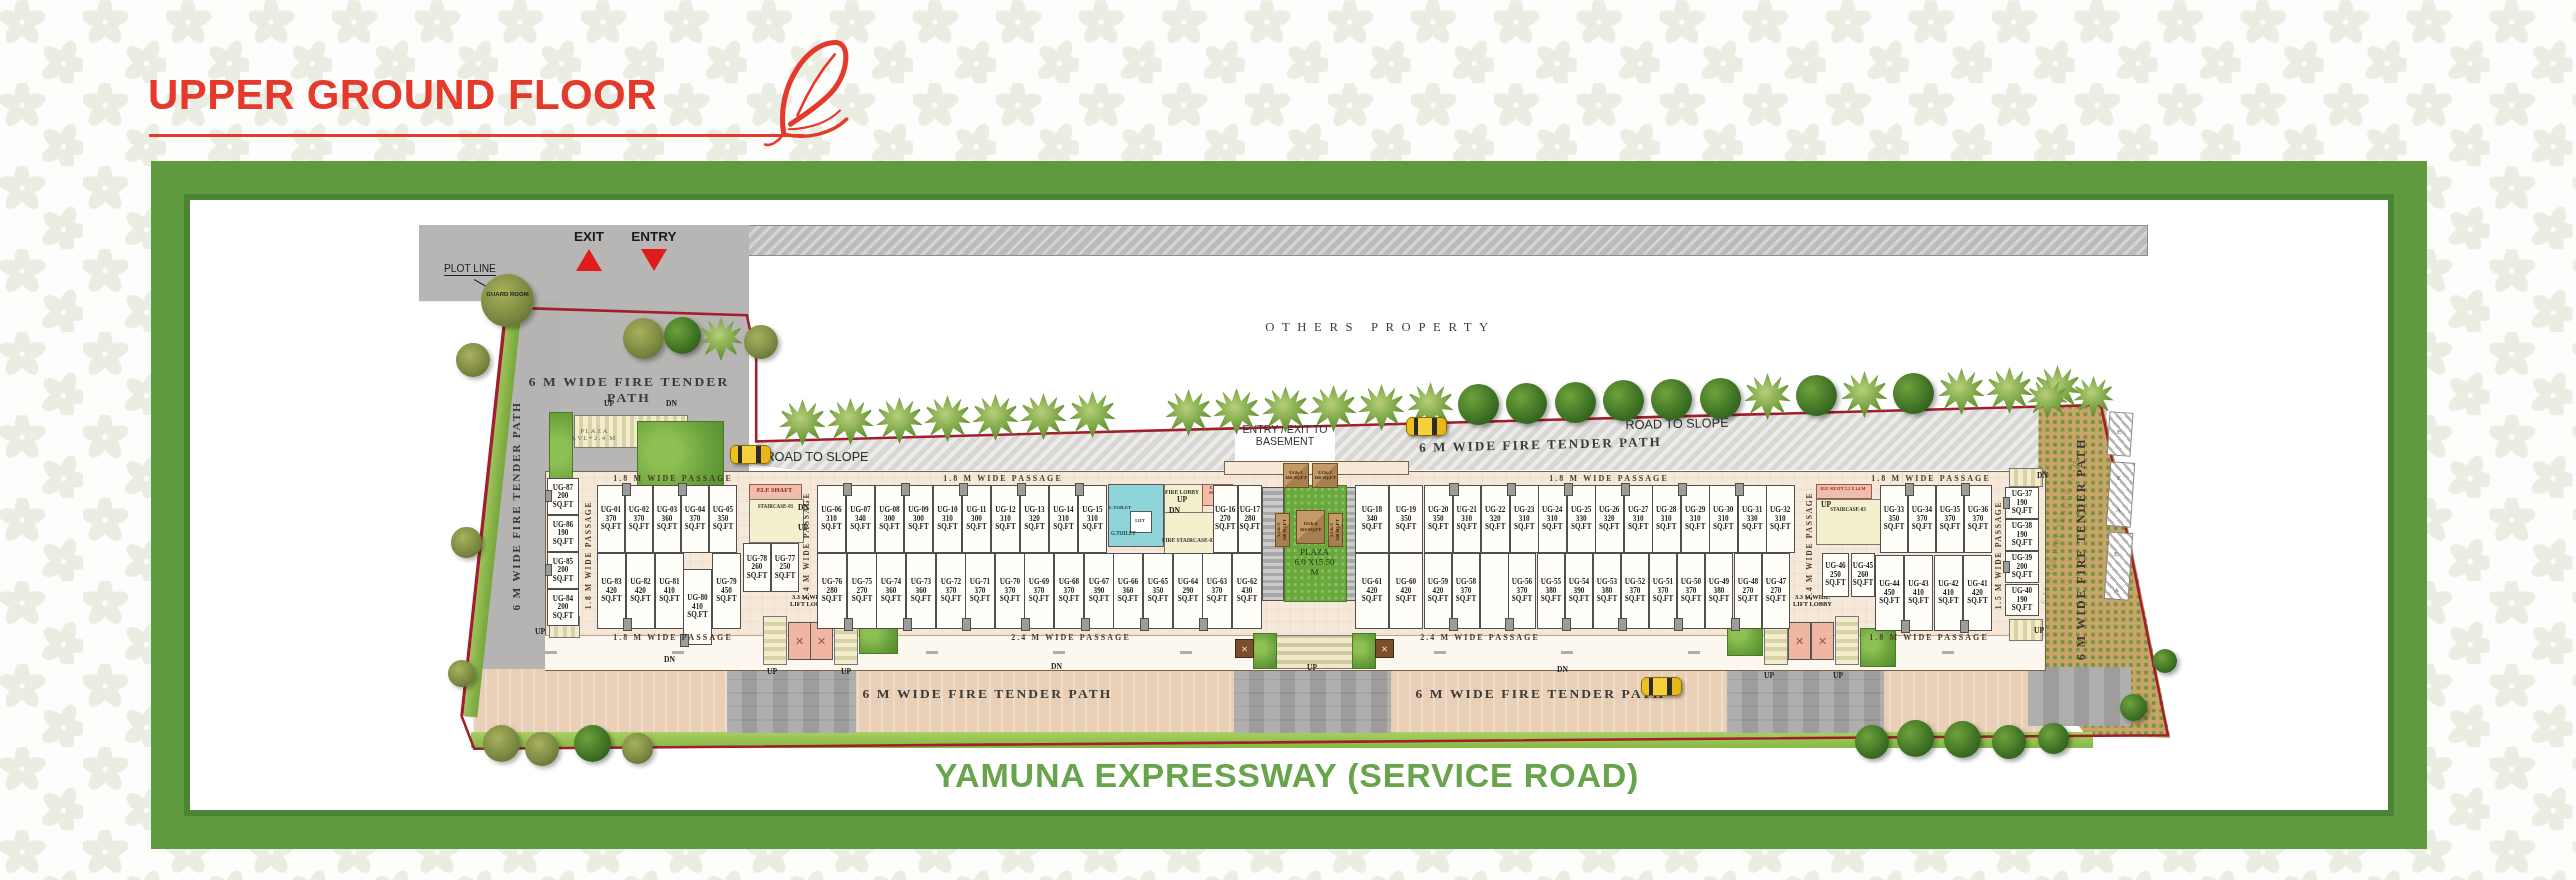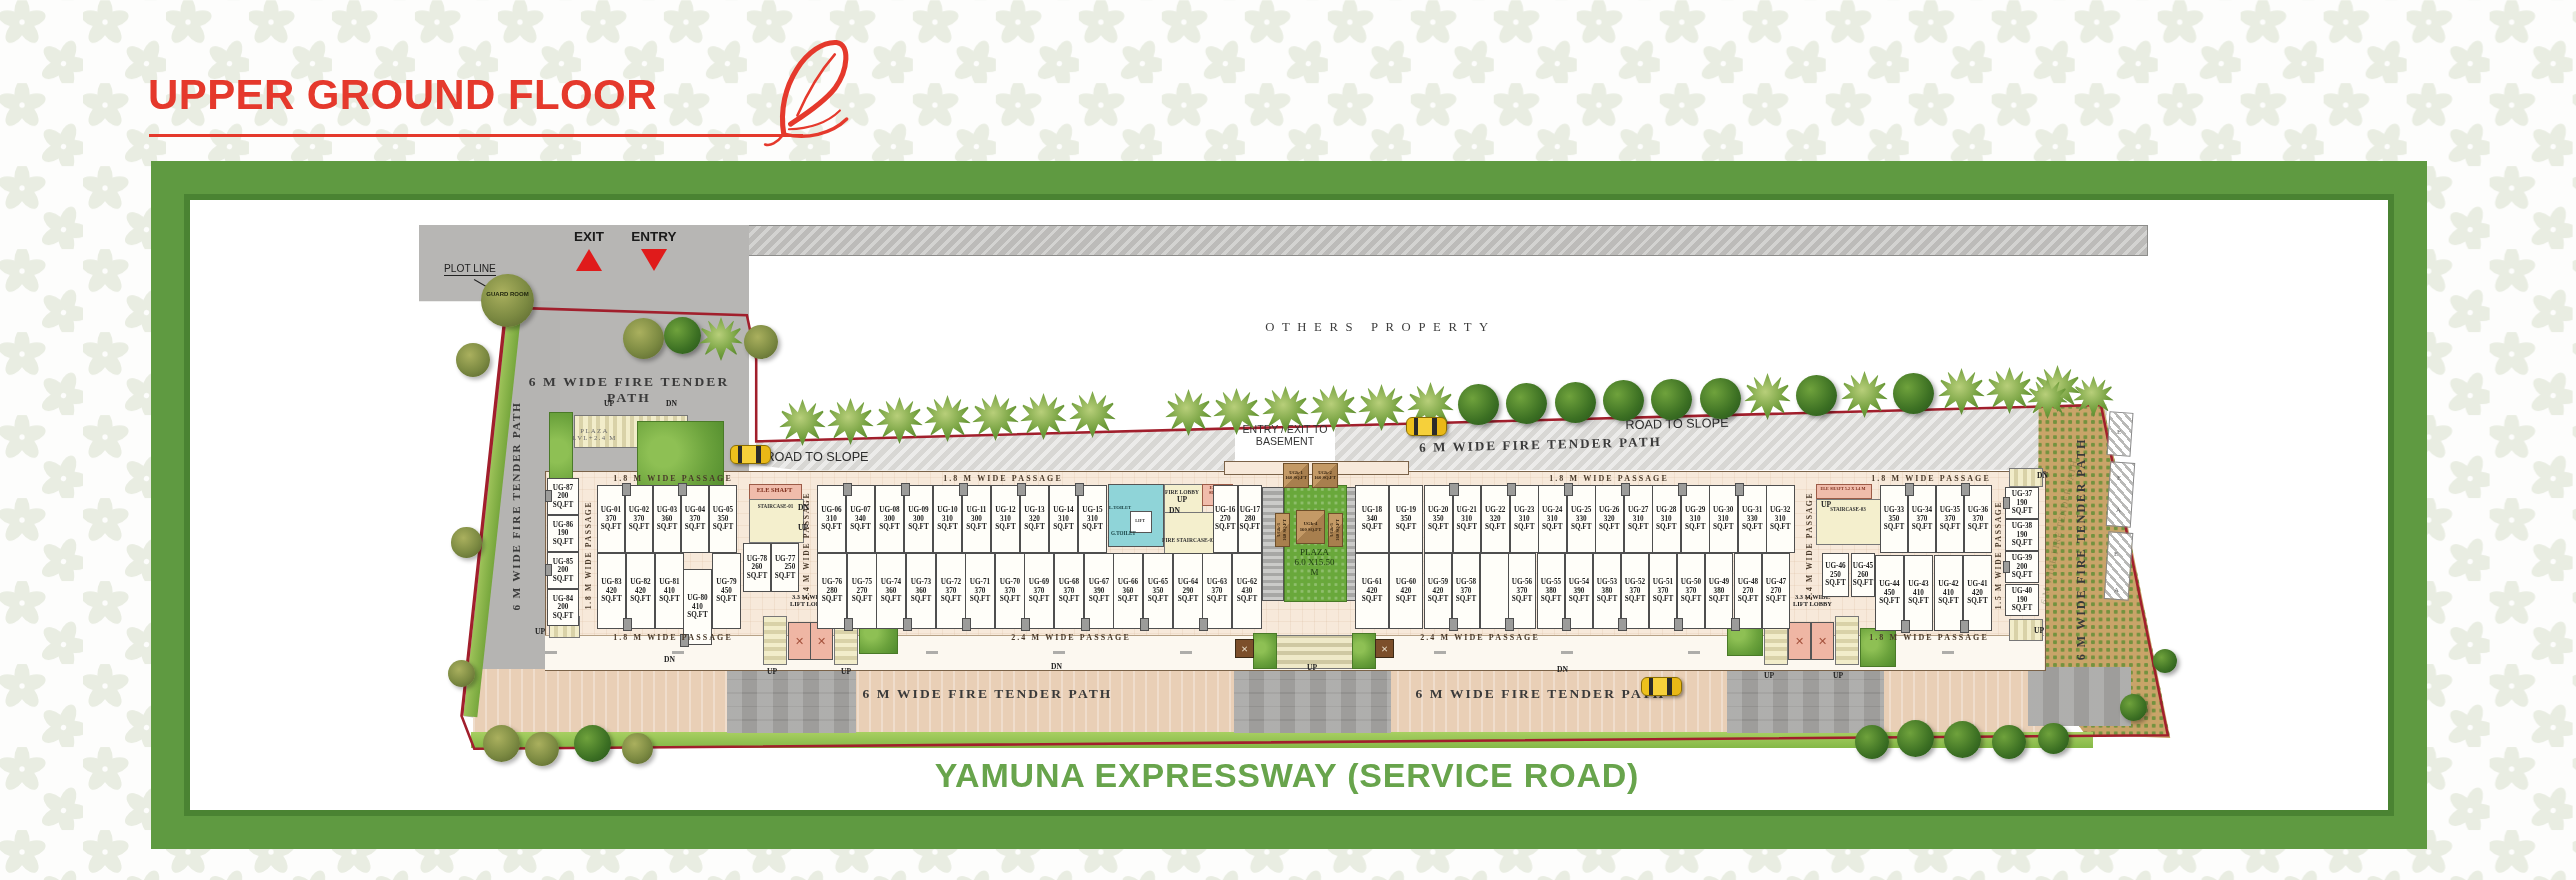--- a/index.html
+++ b/index.html
@@ -261,21 +261,21 @@
 350
 SQ.FT</div>
         </div>
       </div>
       <div style="position: absolute; left: 743px; top: 543px;">
         <div class="cell" style="left: 0px; top: 0px; width: 28px; height: 49px;">
           <div class="ut">UG-78
 260
 SQ.FT</div>
         </div>
-        <div class="cell" style="left: 28px; top: 0px; width: 28px; height: 49px; text-align: right;">
+        <div class="cell" style="left: 28px; top: 0px; width: 28px; height: 49px;">
           <div class="ut">UG-77
 250
 SQ.FT</div>
         </div>
       </div>
       <div class="row-bot" style="position: absolute; left: 597px; top: 553px;">
         <div class="cell" style="left: 0px; top: 0px; width: 29px; height: 76px;">
           <div class="ut">UG-83
 420
 SQ.FT</div>

